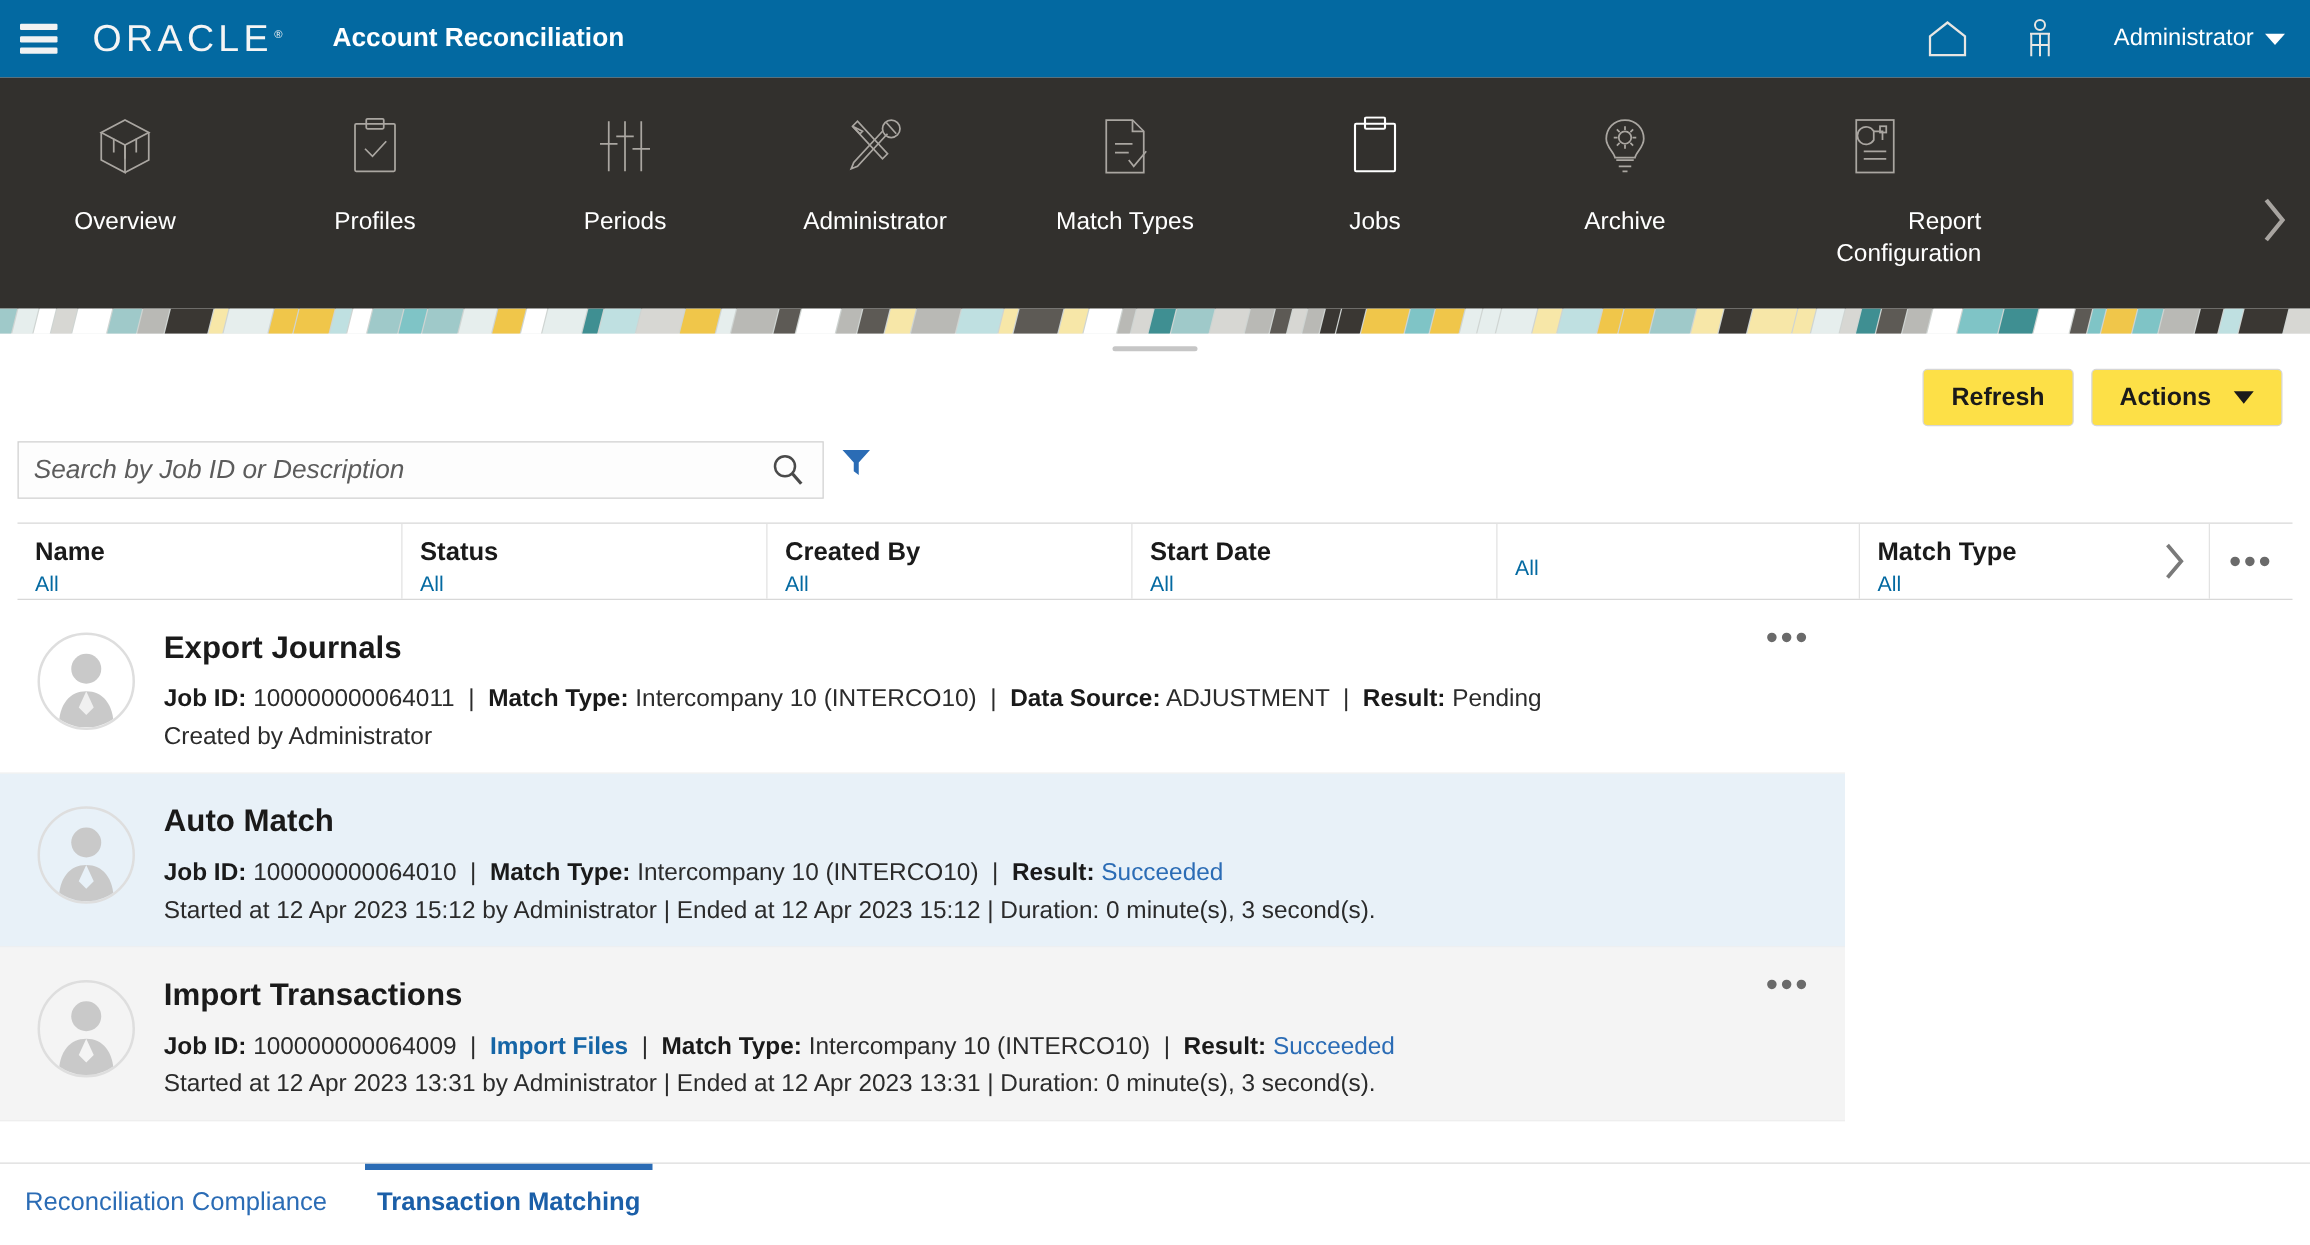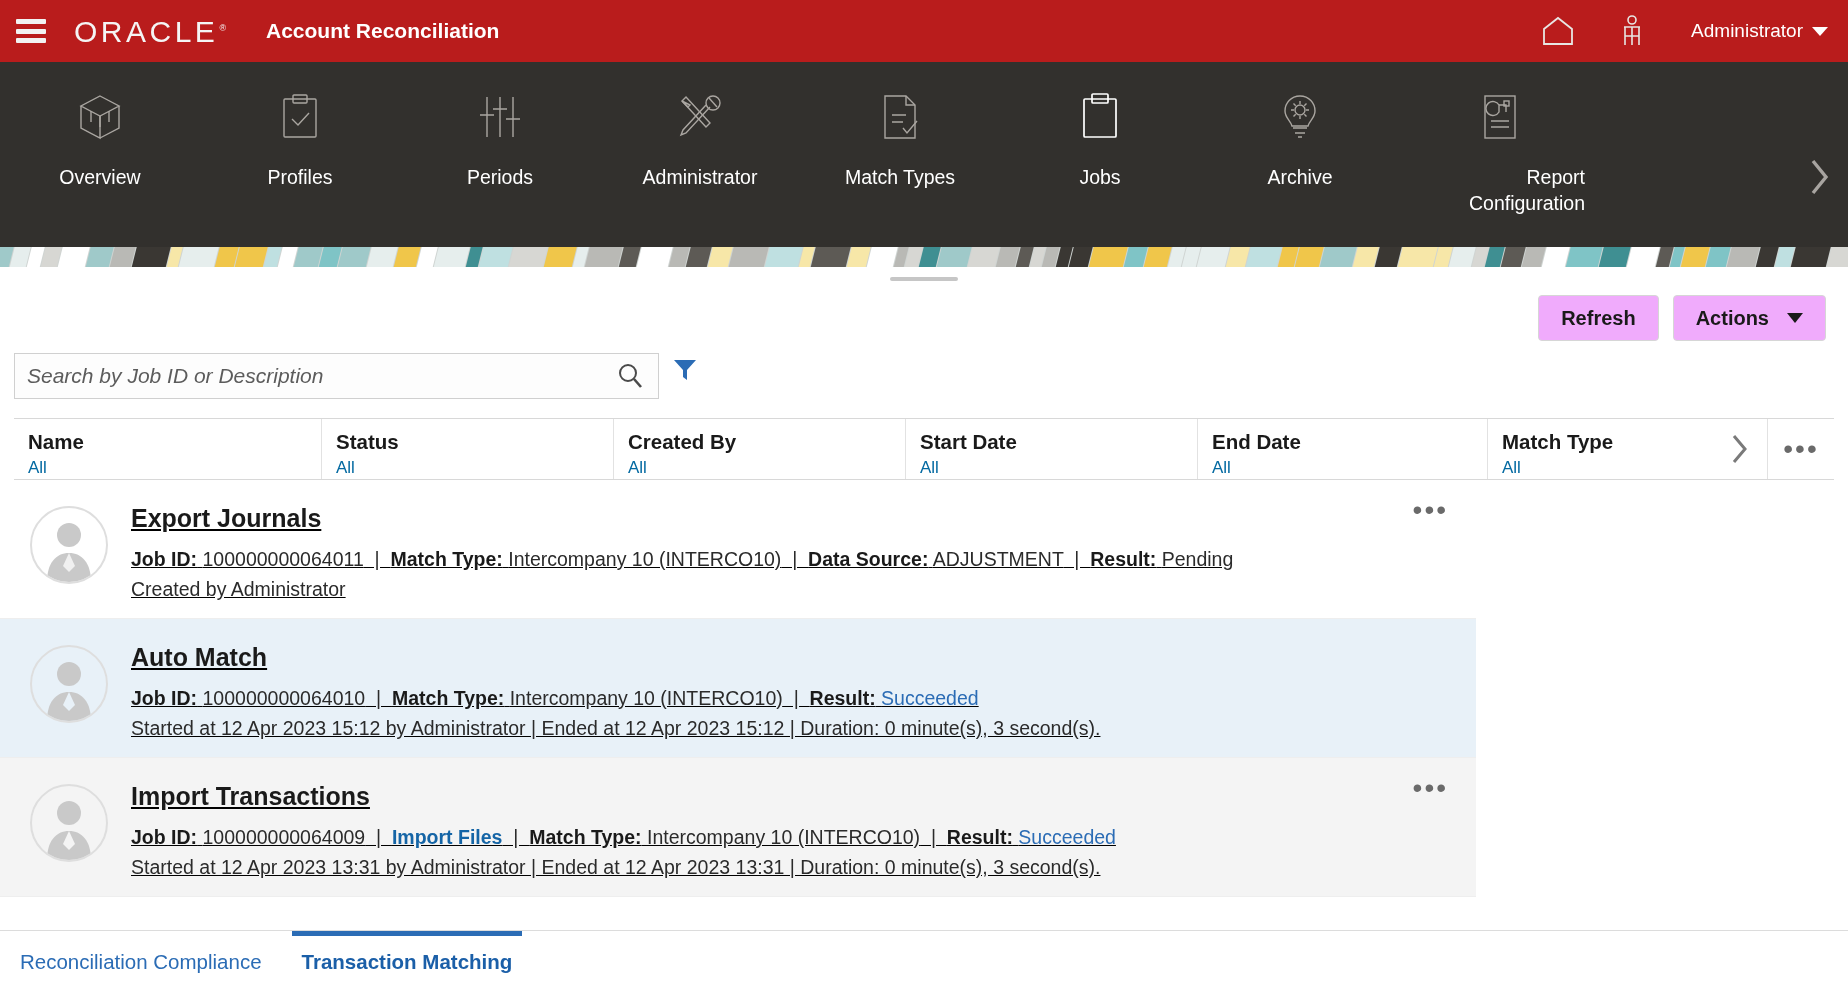--- a/index.html
+++ b/index.html
@@ -7,21 +7,21 @@
     width: 1848px; height: 996px;
     font-family: "Liberation Sans", sans-serif;
     background: #ffffff;
     overflow: hidden;
   }
 
   
   .topbar {
     position: absolute; top: 0; left: 0;
     width: 1848px; height: 62px;
-    background: #b91c1c;
+    background: #0369a1;
     display: flex; align-items: center;
   }
   .hamburger {
     width: 30px; height: 24px;
     margin-left: 16px; margin-right: 28px;
     display: flex; flex-direction: column; justify-content: space-between;
     cursor: pointer;
   }
   .hamburger span {
     display: block; height: 5px; width: 100%;
@@ -131,21 +131,21 @@
     transform: translateX(-50%);
     width: 68px; height: 4px;
     background: #c6c6c6; border-radius: 2px;
   }
 
   .toolbar-btns {
     position: absolute; top: 28px; right: 22px;
     display: flex; gap: 14px;
   }
   .btn {
-    background: #f0abfc;
+    background: #fde047;
     border: 1px solid #d6d6d6;
     border-radius: 4px;
     height: 46px;
     padding: 0 22px;
     font-size: 20px;
     font-weight: bold;
     color: #1a1a1a;
     display: flex; align-items: center; gap: 18px;
     cursor: pointer;
     font-family: "Liberation Sans", sans-serif;
@@ -203,21 +203,21 @@
     width: 58px; display: flex; align-items: center; justify-content: center;
     border-right: 1px solid #e2e2e2; cursor: pointer;
   }
   .col-more {
     width: 66px; display: flex; align-items: center; justify-content: center;
     cursor: pointer;
   }
   .dots { letter-spacing: 2px; color: #6a6a6a; font-size: 28px; line-height: 12px; }
 
   
-  .rows { position: absolute; top: 480px; left: 0; width: 1476px; text-decoration: underline; }
+  .rows { position: absolute; top: 480px; left: 0; width: 1476px; }
   .jobrow {
     position: relative;
     height: 139px;
     display: flex; align-items: flex-start;
     padding: 22px 0 0 0;
     border-bottom: 1px solid #eeeeee;
   }
   .jobrow.white { background: #ffffff; }
   .jobrow.blue  { background: #e8f1f8; }
   .jobrow.gray  { background: #f4f4f4; }
@@ -529,21 +529,20 @@
   </div>
   <div class="col c-created">
     <div class="ch">Created By</div>
     <div class="cv">All</div>
   </div>
   <div class="col c-start">
     <div class="ch">Start Date</div>
     <div class="cv">All</div>
   </div>
   <div class="col c-end">
-    <div class="ch">End Date</div>
     <div class="cv">All</div>
   </div>
   <div class="col c-match">
     <div class="ch">Match Type</div>
     <div class="cv">All</div>
   </div>
   <div class="col-expand">
     <svg width="22" height="34" viewBox="0 0 22 34">
       <path d="M6 4 L17 17 L6 30" fill="none" stroke="#7a7a7a" stroke-width="3"></path>
     </svg>

